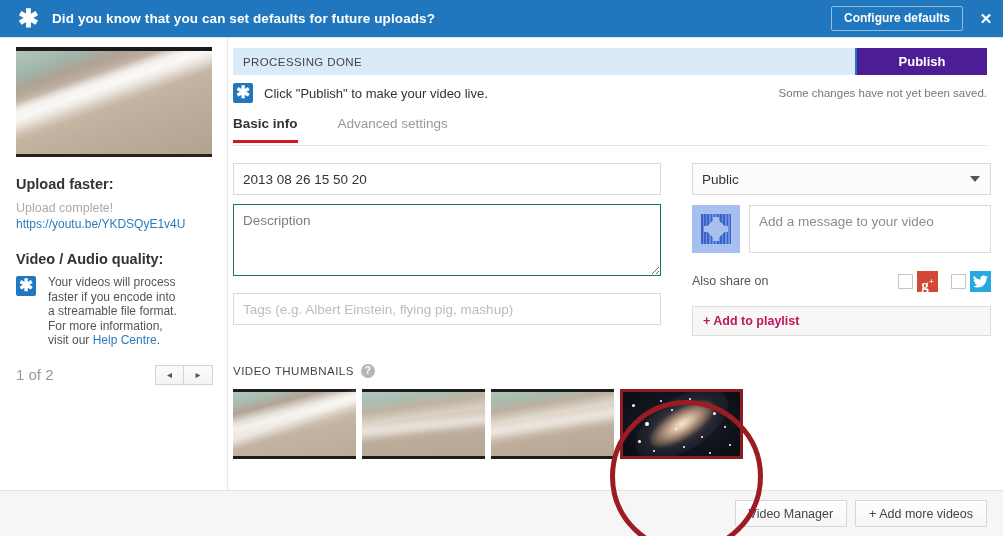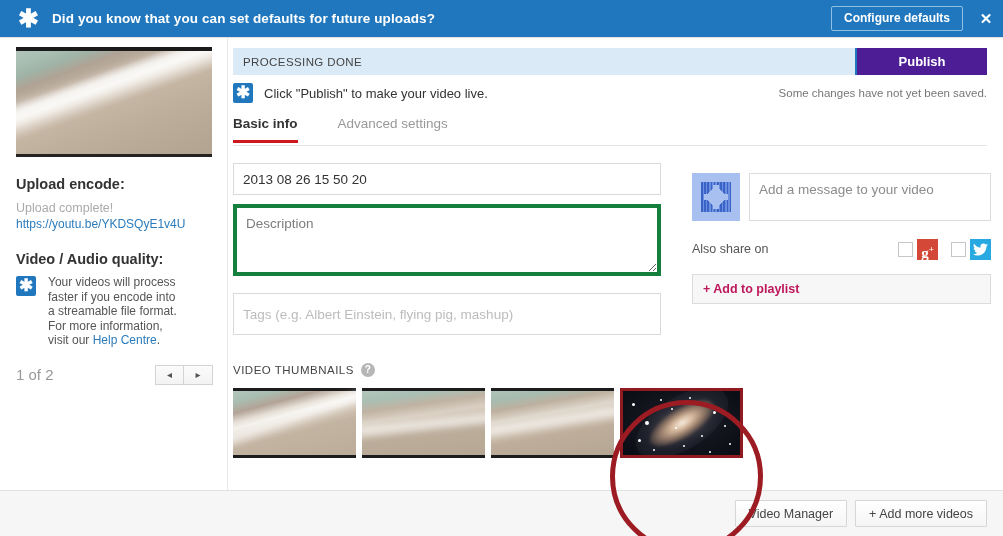--- a/index.html
+++ b/index.html
@@ -301,33 +301,33 @@
     color: #333333;
     font-family: "Liberation Sans", sans-serif;
     outline: none;
     background: #fff;
   }
   .tf::placeholder { color: #bbbbbb; }
   .ta {
     width: 100%;
     height: 72px;
     margin-top: 9px;
-    border: 4px solid #15803d;
+    border: 1px solid #15803d;
     padding: 8px 9px;
     font-size: 13.5px;
     color: #777777;
     font-family: "Liberation Sans", sans-serif;
     outline: none;
     resize: vertical;
     background: #fff;
   }
   .ta::placeholder { color: #7d7d7d; }
   .tf-tags {
     margin-top: 13px;
-    height: 42px;
+    height: 32px;
   }
   .tf-tags::placeholder { color: #bcbcbc; }
 
   .sel-wrap { position: relative; }
   .sel {
     width: 100%;
     height: 32px;
     border: 1px solid #d9d9d9;
     background: #fcfcfc;
     padding: 0 9px;
@@ -565,21 +565,21 @@
   </div>
 
   <div class="body-wrap">
 
     <div class="sidebar">
       <div class="side-thumb">
         <div class="beach"></div>
         <div class="beach-bottom"></div>
       </div>
 
-      <div class="side-h">Upload encode:</div>
+      <div class="side-h">Upload faster:</div>
       <div class="side-sub">Upload complete!</div>
       <a class="side-link">https://youtu.be/YKDSQyE1v4U</a>
 
       <div class="side-h2">Video / Audio quality:</div>
       <div class="tipbox">
         <div class="tip-icon">✱</div>
         <div class="tip-text"><span>Your videos will process faster if you encode into a streamable file format. For more information, visit our </span><a>Help Centre</a><span>.</span></div>
       </div>
 
       <div class="pager">
@@ -612,20 +612,24 @@
       </div>
 
       <div class="cols">
         <div class="col-left">
           <input class="tf" value="2013 08 26 15 50 20" style="">
           <textarea class="ta" placeholder="Description" style=""></textarea>
           <input class="tf tf-tags" placeholder="Tags (e.g. Albert Einstein, flying pig, mashup)" style="">
         </div>
 
         <div class="col-right">
+          <div class="sel-wrap">
+            <div class="sel">Public</div>
+            <div class="sel-caret"></div>
+          </div>
 
           <div class="msg-row">
             <div class="avatar">
               <div class="avatar-inner"></div>
               <div class="avatar-cross"></div>
             </div>
             <div class="msg-ta-wrap">
               <textarea class="msg-ta" placeholder="Add a message to your video" style=""></textarea>
             </div>
           </div>

